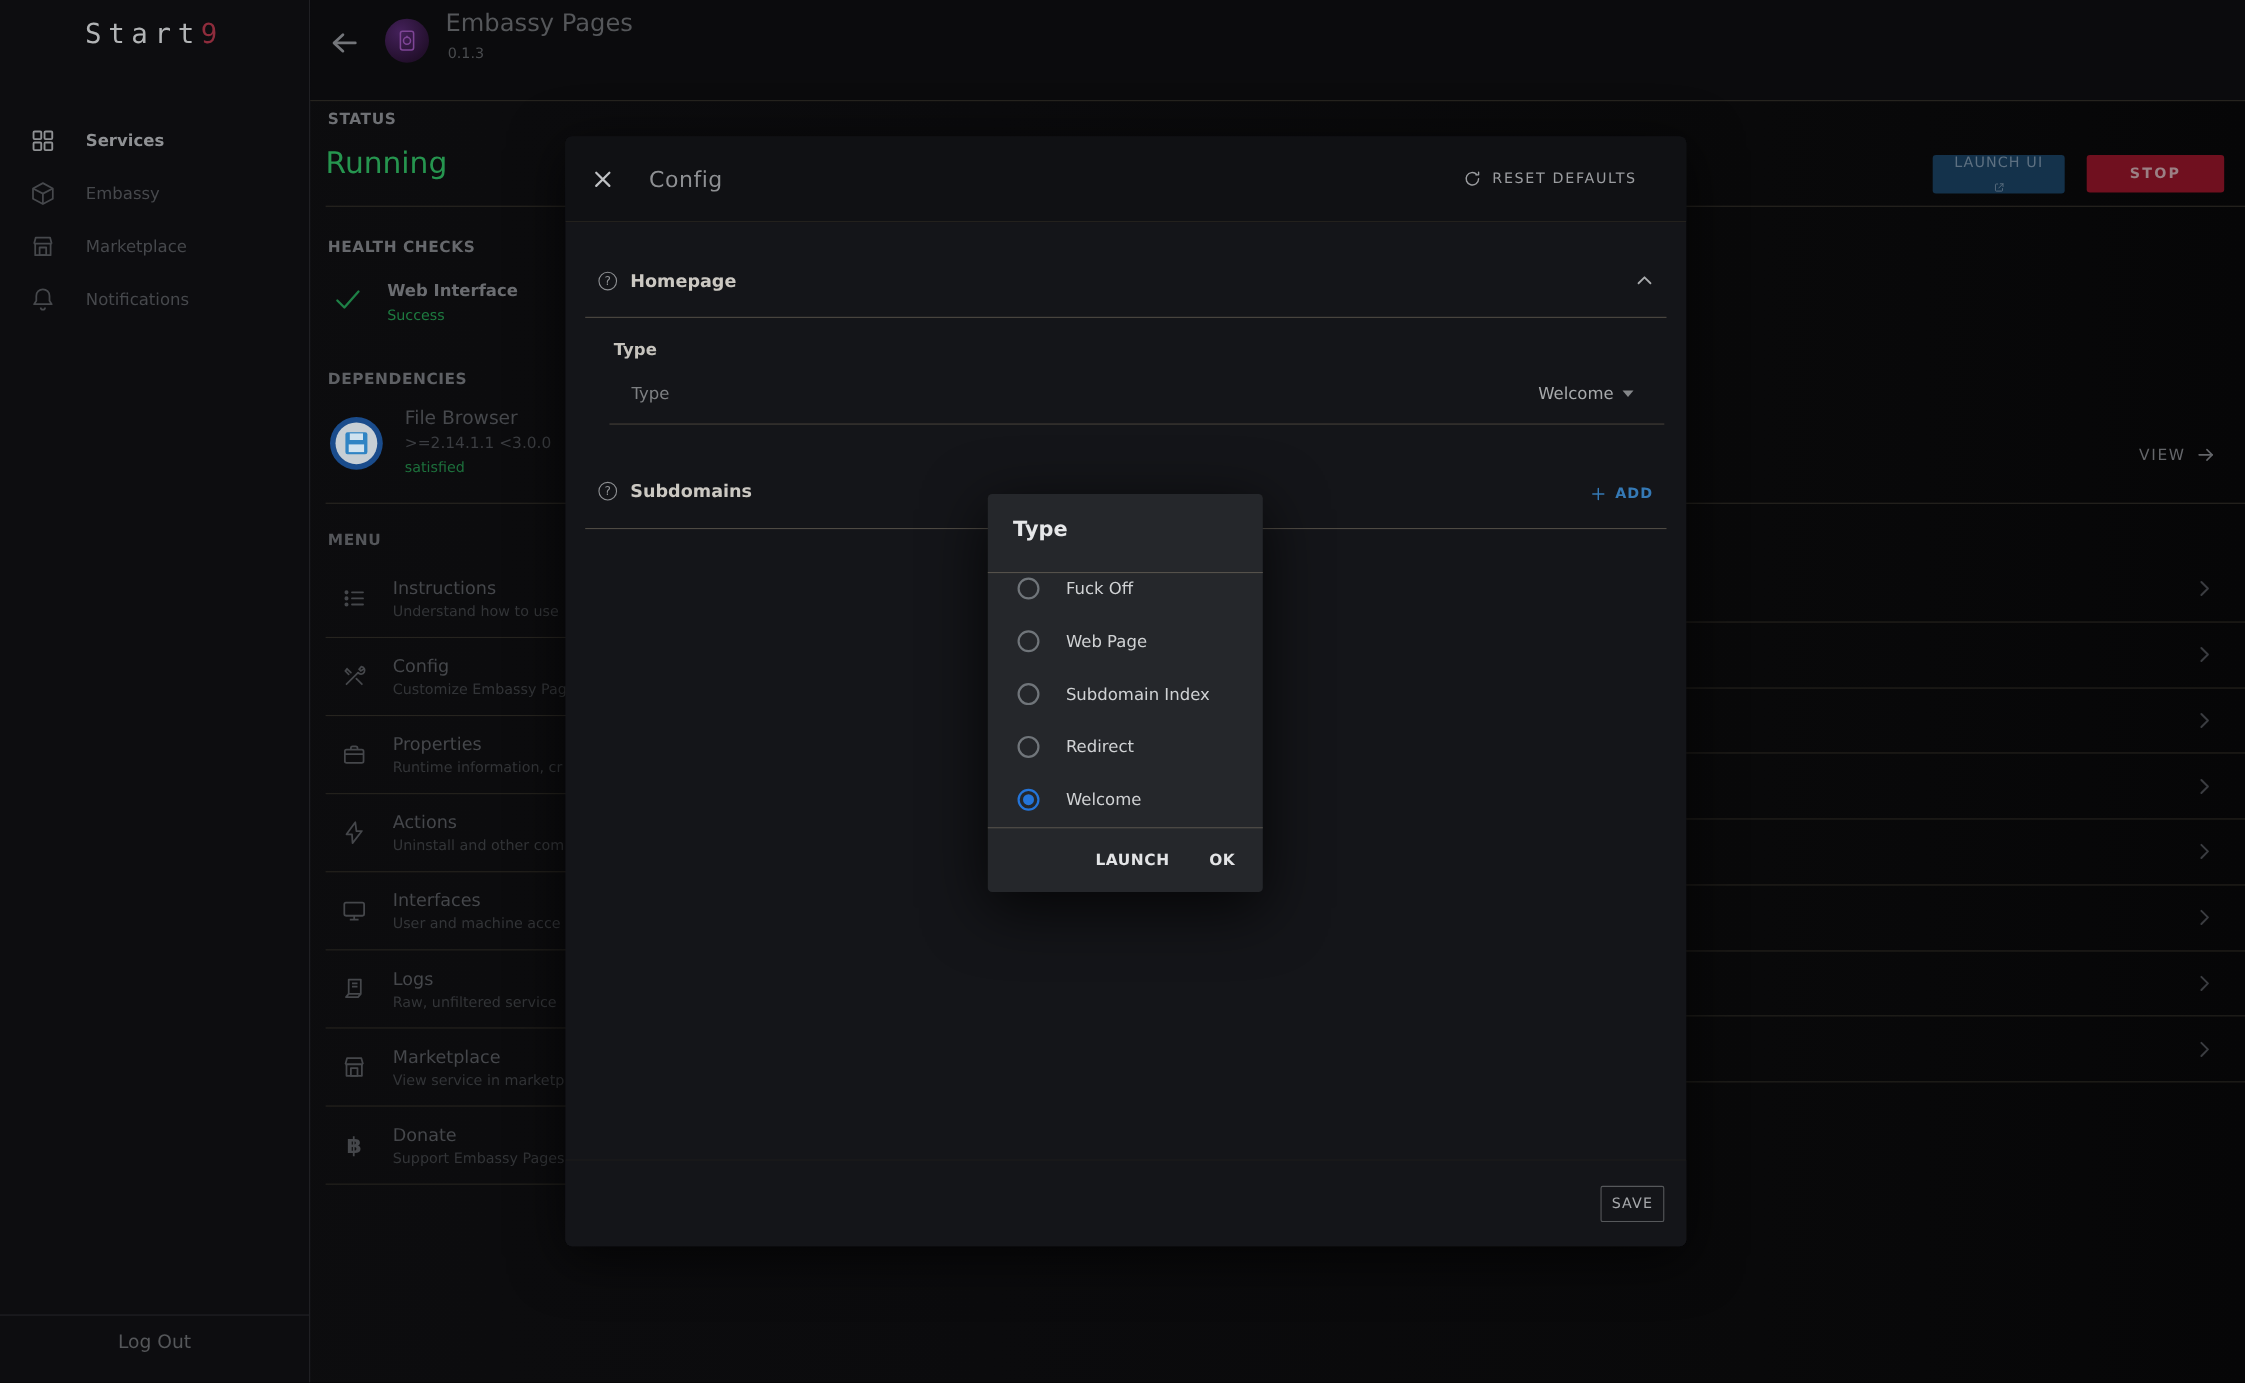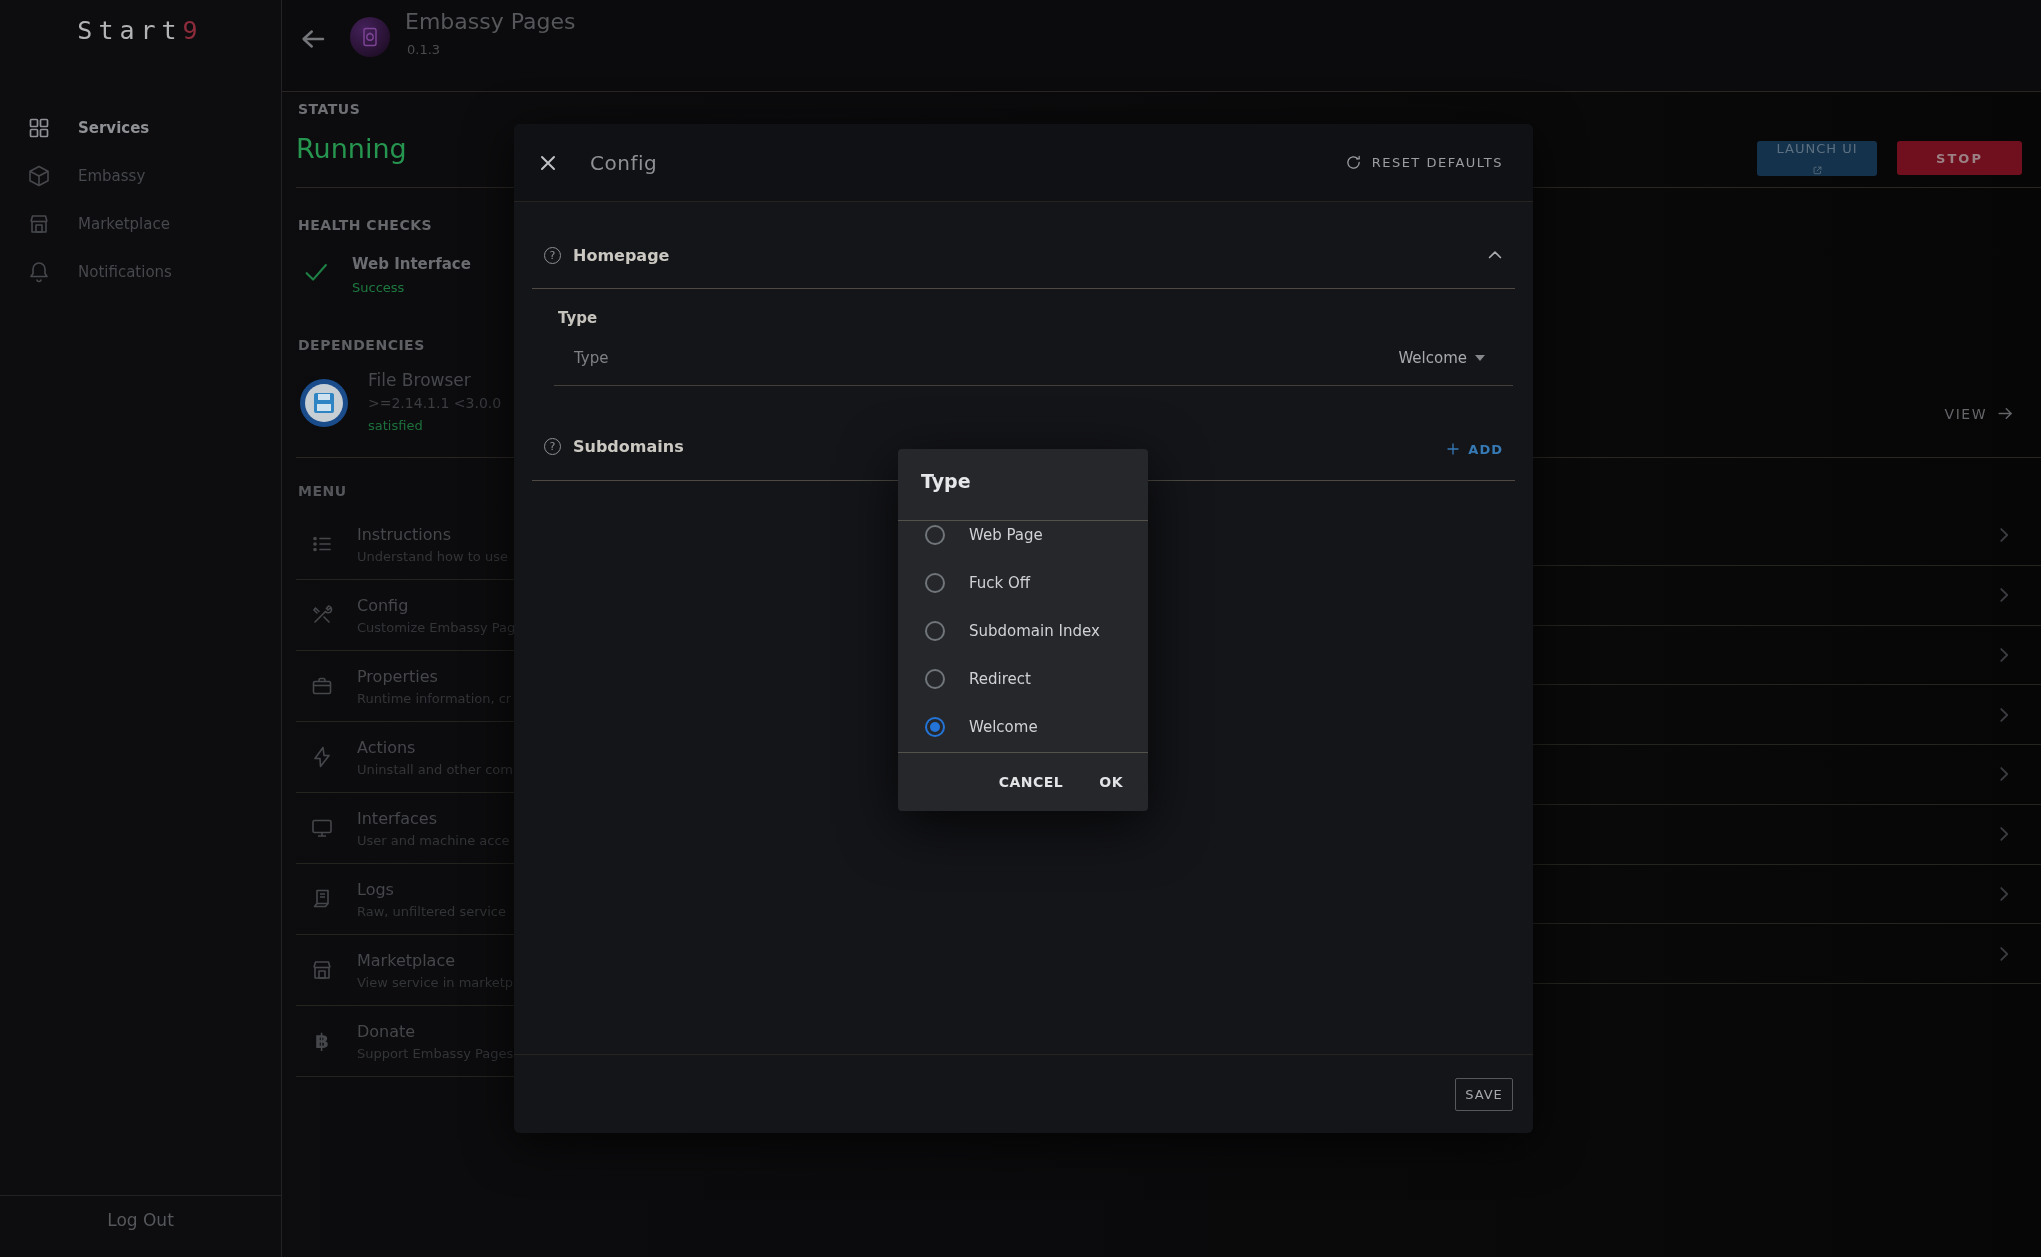--- a/index.html
+++ b/index.html
@@ -82,21 +82,21 @@
   .right-row svg { position:absolute; right:26px; top:50%; margin-top:-11px; width:22px; height:22px; color:#3a3c40; }
 
   
   .modal { position:absolute; left:514px; top:124px; width:1019px; height:1009px;
            background:#141519; border-radius:6px; box-shadow:0 10px 48px rgba(0,0,0,.7); }
   .modal-header { position:absolute; top:0; left:0; right:0; height:78px; background:#101114;
                   border-bottom:1px solid #26241f; border-radius:6px 6px 0 0;
                   display:flex; align-items:center; }
   .modal-close { width:24px; height:24px; margin-left:22px; color:#bfc1c4; cursor:pointer; }
   .modal-title { margin-left:30px; font-size:20px; color:#8e9093; letter-spacing:.5px; }
-  .reset-btn { margin-left:auto; margin-right:30px; display:flex; align-items:center; gap:10px;
+  .reset-btn { margin-left:auto; margin-right:45px; display:flex; align-items:center; gap:10px;
                color:#9b9da0; font-size:13px; letter-spacing:1.5px; cursor:pointer; }
   .reset-btn svg { width:17px; height:17px; }
 
   .help-circle { width:17px; height:17px; border:1px solid #8d8f92; border-radius:50%; color:#8d8f92;
                  font-size:11px; display:flex; align-items:center; justify-content:center; flex:none; }
   .section-head { position:absolute; left:30px; right:28px; display:flex; align-items:center; gap:12px; }
   .section-head .stitle { font-size:16px; font-weight:bold; color:#cbc8c2; }
   .section-head .chev { margin-left:auto; width:20px; height:20px; color:#a9abad; cursor:pointer; }
   .hr-mod { position:absolute; left:18px; right:18px; border-top:1px solid #4e4a43; }
   .group-label { position:absolute; left:44px; font-size:15px; font-weight:bold; color:#c6c3bd; }
@@ -424,27 +424,27 @@
   </div>
 
   <div class="dialog">
     <div class="dialog-title">Type</div>
     <div class="dialog-hr-top"></div>
     <div class="dialog-options">
       <div class="dlg-option">
         <div class="radio">
             <div class="dot"></div>
           </div>
-        <div class="dlg-label">Web Page</div>
+        <div class="dlg-label">Fuck Off</div>
       </div>
       <div class="dlg-option">
         <div class="radio">
             <div class="dot"></div>
           </div>
-        <div class="dlg-label">Fuck Off</div>
+        <div class="dlg-label">Web Page</div>
       </div>
       <div class="dlg-option">
         <div class="radio">
             <div class="dot"></div>
           </div>
         <div class="dlg-label">Subdomain Index</div>
       </div>
       <div class="dlg-option">
         <div class="radio">
             <div class="dot"></div>
@@ -453,18 +453,18 @@
       </div>
       <div class="dlg-option selected">
         <div class="radio">
             <div class="dot"></div>
           </div>
         <div class="dlg-label">Welcome</div>
       </div>
     </div>
     <div class="dialog-hr-bot"></div>
     <div class="dialog-footer">
-      <div class="dlg-btn">CANCEL</div>
+      <div class="dlg-btn">LAUNCH</div>
       <div class="dlg-btn">OK</div>
     </div>
   </div>
 
 </div>
 
 </body></html>

